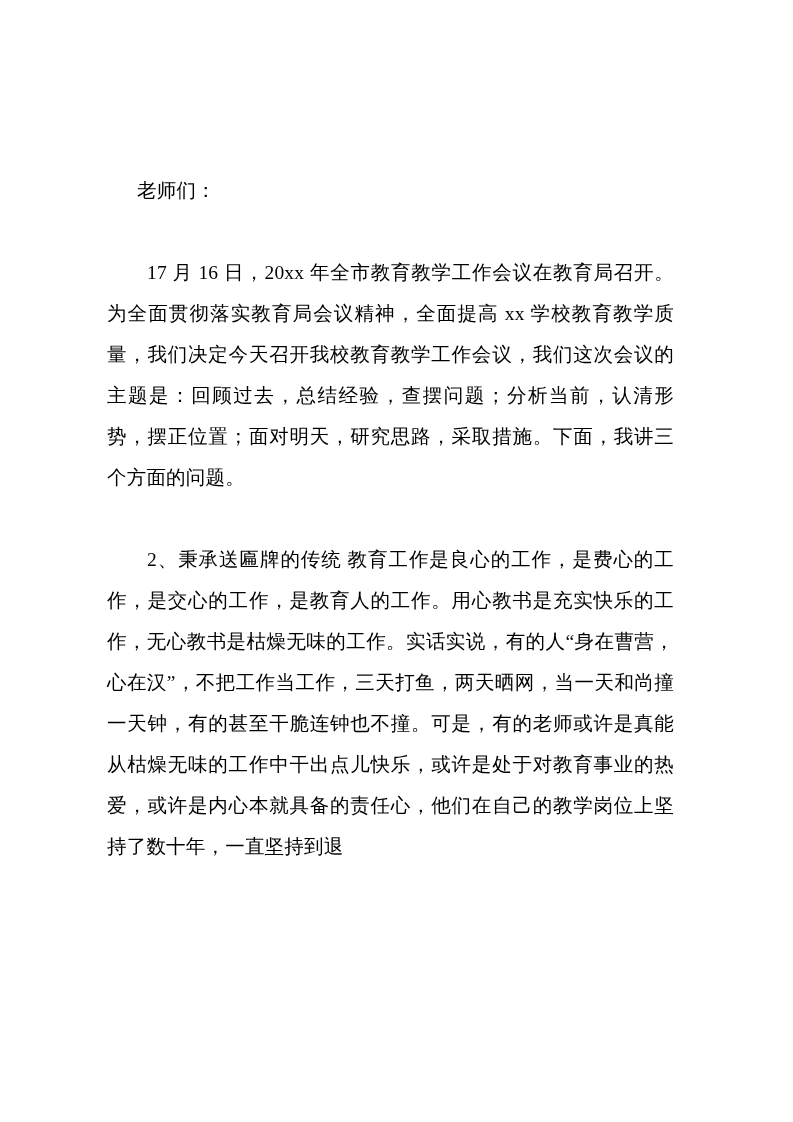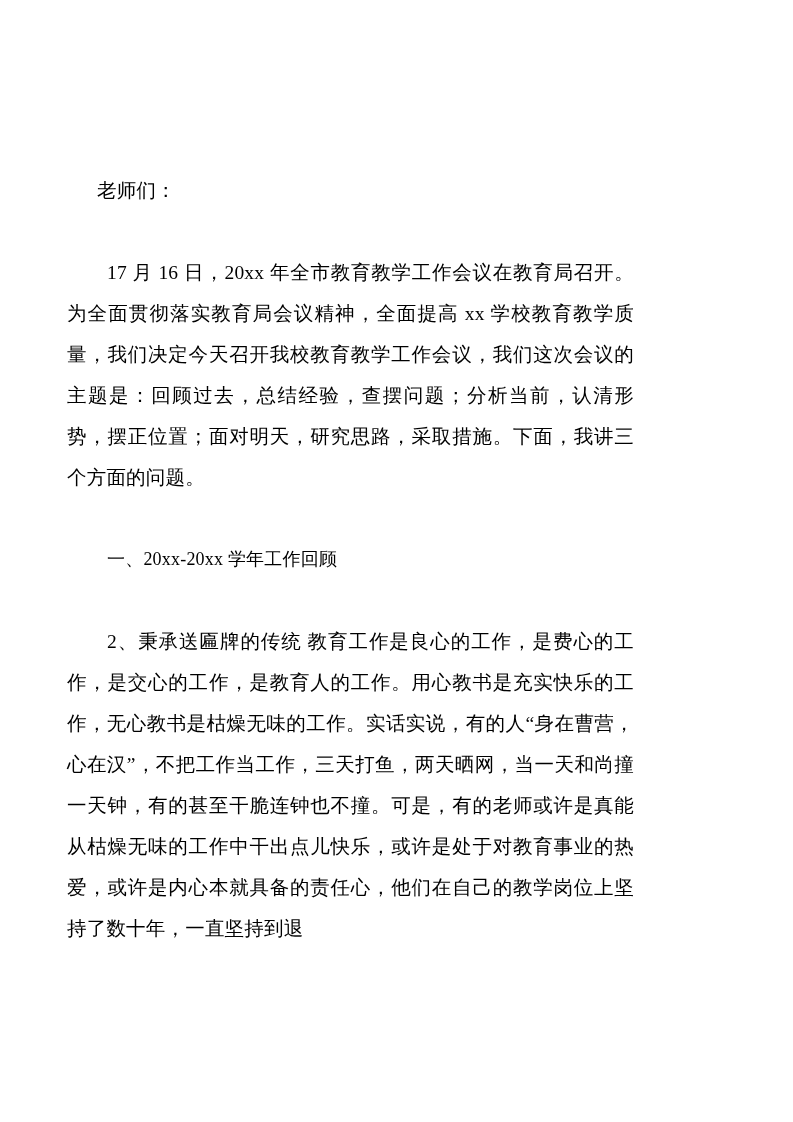--- a/index.html
+++ b/index.html
@@ -13,21 +13,21 @@
     font-family: "Liberation Serif", "DejaVu Serif", serif;
     color: #000000;
     overflow: hidden;
   }
   .page {
     position: relative;
     width: 793px;
     height: 1122px;
     background: #ffffff;
     box-sizing: border-box;
-    padding: 170px 113px 0 67px;
+    padding: 170px 113px 0 107px;
   }
   .doc-body {
     width: 567px;
   }
   p {
     margin: 0 0 0 0;
     font-size: 19.5px;
     line-height: 41px;
     text-align: justify;
     text-justify: inter-ideograph;
@@ -54,19 +54,18 @@
 </head>
 <body>
 
 <div class="page">
   <div class="doc-body">
 
     <p class="salutation">老师们：</p>
 
     <p class="para">17 月 16 日，20xx 年全市教育教学工作会议在教育局召开。为全面贯彻落实教育局会议精神，全面提高 xx 学校教育教学质量，我们决定今天召开我校教育教学工作会议，我们这次会议的主题是：回顾过去，总结经验，查摆问题；分析当前，认清形势，摆正位置；面对明天，研究思路，采取措施。下面，我讲三个方面的问题。</p>
 
-    <p class="heading">一、20xx-20xx 学年工作回顾</p>
 
 
     <p class="para last">2、秉承送匾牌的传统 教育工作是良心的工作，是费心的工作，是交心的工作，是教育人的工作。用心教书是充实快乐的工作，无心教书是枯燥无味的工作。实话实说，有的人“身在曹营，心在汉”，不把工作当工作，三天打鱼，两天晒网，当一天和尚撞一天钟，有的甚至干脆连钟也不撞。可是，有的老师或许是真能从枯燥无味的工作中干出点儿快乐，或许是处于对教育事业的热爱，或许是内心本就具备的责任心，他们在自己的教学岗位上坚持了数十年，一直坚持到退</p>
 
   </div>
 </div>
 
 </body></html>

